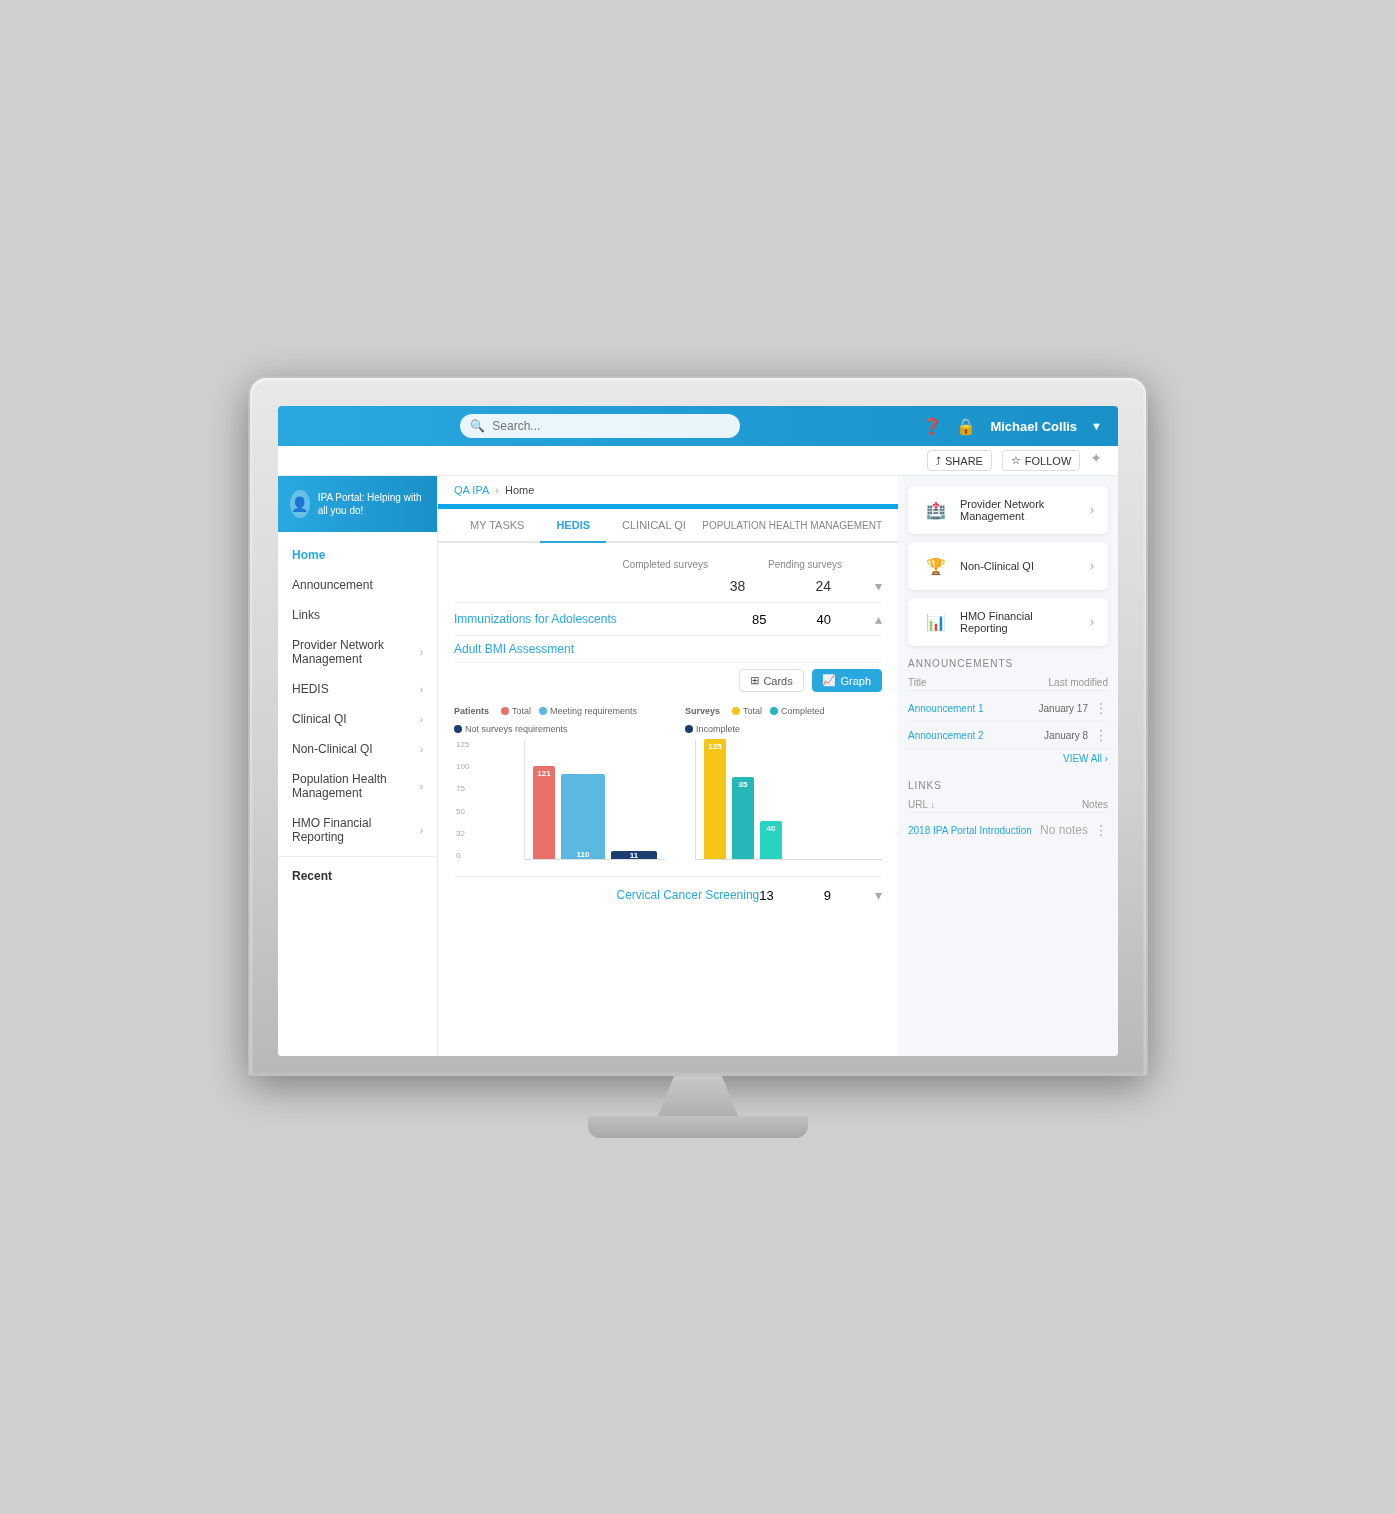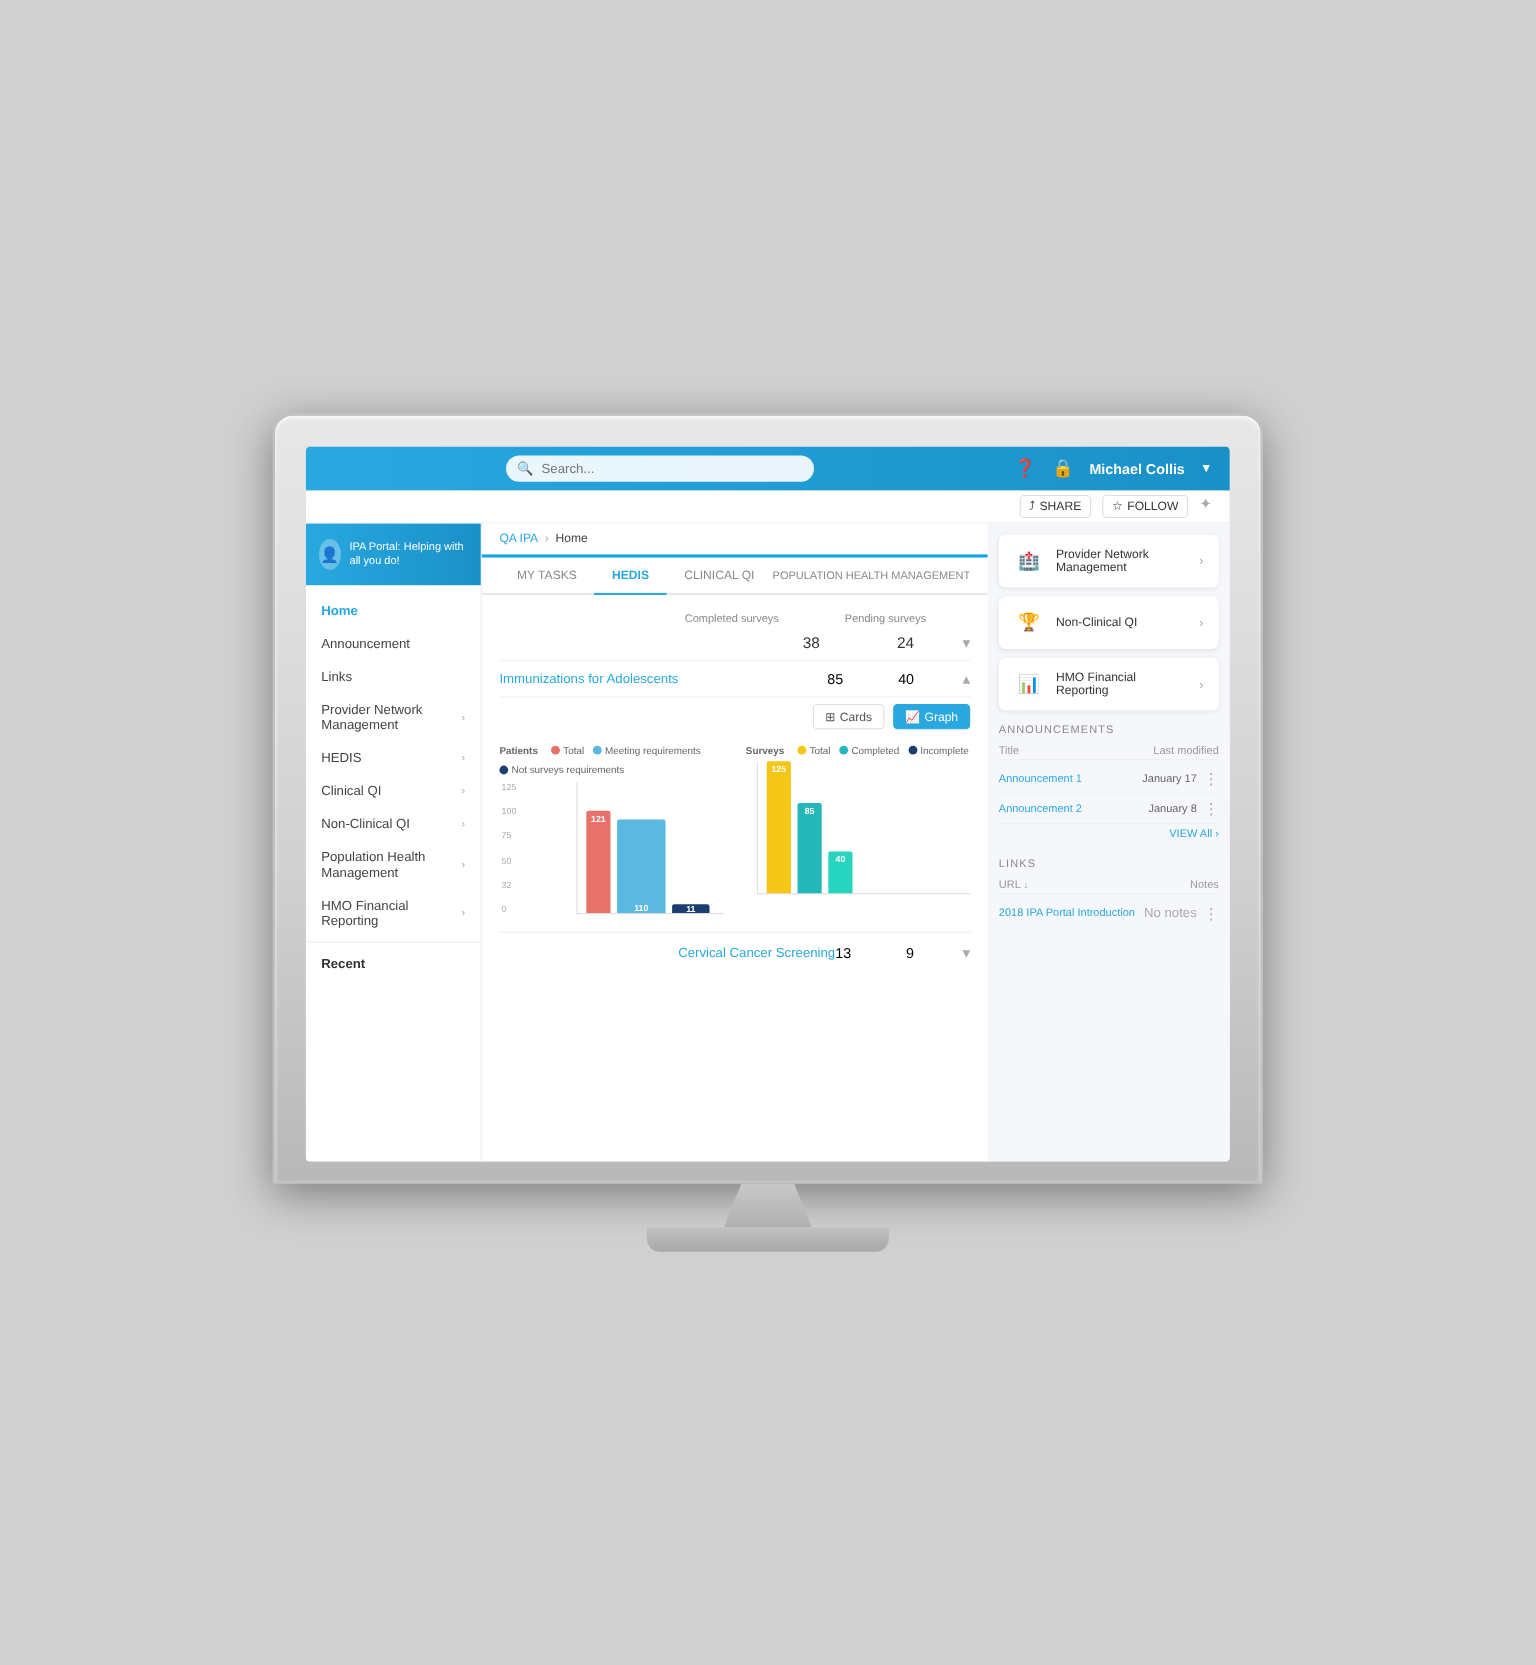--- a/index.html
+++ b/index.html
@@ -203,21 +203,21 @@
       font-weight: 600;
       cursor: pointer;
     }
 
     
     .breadcrumb {
       padding: 8px 16px;
       font-size: 11px;
       color: #666;
       background: white;
-      border-bottom: 3px solid #0ea5e9;
+      border-bottom: 5px solid #0ea5e9;
       display: flex;
       align-items: center;
       gap: 6px;
     }
 
     .breadcrumb-link {
       color: #29a8e0;
       cursor: pointer;
     }
 
@@ -597,20 +597,23 @@
 
             <div style="display:flex; align-items:center; padding:8px 0; border-bottom:1px solid #f0f0f0;">
               <span style="color:#29a8e0; font-size:12px; cursor:pointer; flex:1;">Immunizations for Adolescents</span>
               <div style="display:flex; gap:50px; padding-right:36px; font-size:13px; font-weight:500;">
                 <span>85</span>
                 <span>40</span>
               </div>
               <span class="row-chevron">▴</span>
             </div>
 
+            <div style="display:flex; align-items:center; padding:6px 0; border-bottom:1px solid #f0f0f0;">
+              <span style="color:#29a8e0; font-size:12px; cursor:pointer; flex:1;">Adult BMI Assessment</span>
+            </div>
 
             <div class="view-toggle">
               <button class="view-btn">
                 <span>⊞</span>
                 <span>Cards</span>
               </button>
               <button class="view-btn active">
                 <span>📈</span>
                 <span>Graph</span>
               </button>
@@ -643,21 +646,21 @@
                       <span>32</span>
                       <span>0</span>
                   </div>
                   <div style="display:flex; align-items:flex-end; height:120px; border-left:1px solid #ddd; border-bottom:1px solid #ddd; gap:6px; padding:0 8px;margin-left:40px;">
                     <div style="width:22px; height:93px; background:#e8716a; border-radius:2px 2px 0 0; display:flex; align-items:flex-start; justify-content:center;">
                       <span style="font-size:8px;color:white;font-weight:600;padding-top:3px;">121</span>
                     </div>
                     <div style="width:44px; height:85px; background:#5bb8e0; border-radius:2px 2px 0 0; display:flex; align-items:flex-end; justify-content:center;">
                       <span style="font-size:8px;color:white;font-weight:600;padding-top:3px;">110</span>
                     </div>
-                    <div style="width:34px; height:8px; background:#1a3f6e; border-radius:2px 2px 0 0; display:flex; align-items:center; justify-content:center;">
+                    <div style="width:46px; height:8px; background:#1a3f6e; border-radius:2px 2px 0 0; display:flex; align-items:center; justify-content:center;">
                       <span style="font-size:8px;color:white;font-weight:600;padding-top:1px;">11</span>
                     </div>
                   </div>
                 </div>
               </div>
 
               <div class="chart-wrap">
                 <div class="chart-legend">
                   <span style="font-weight:600;margin-right:4px;">Surveys</span>
                   <span class="legend-item">

